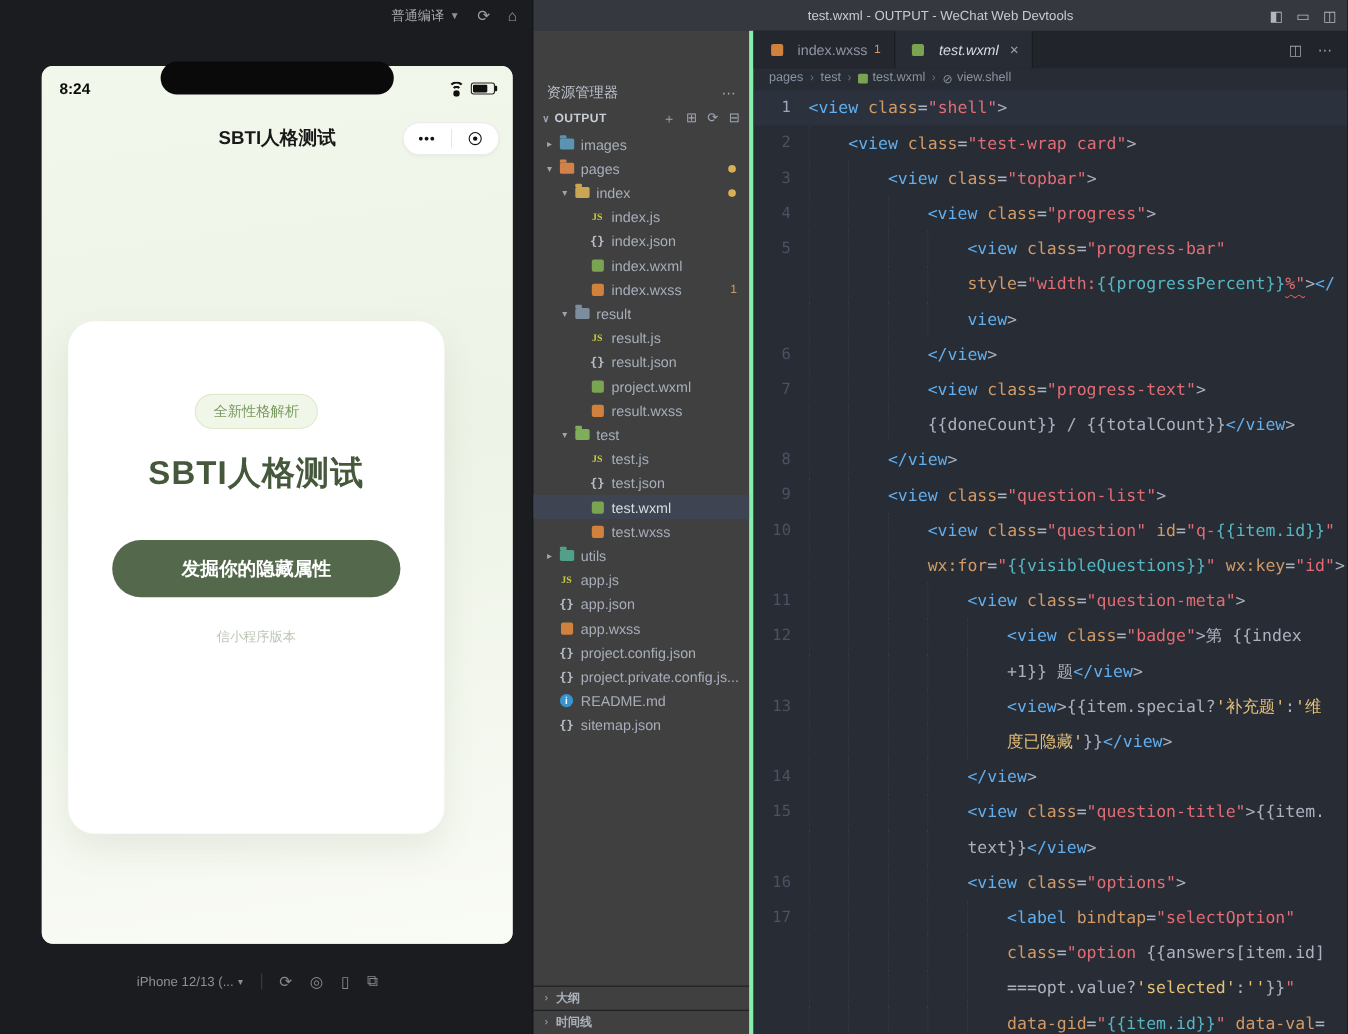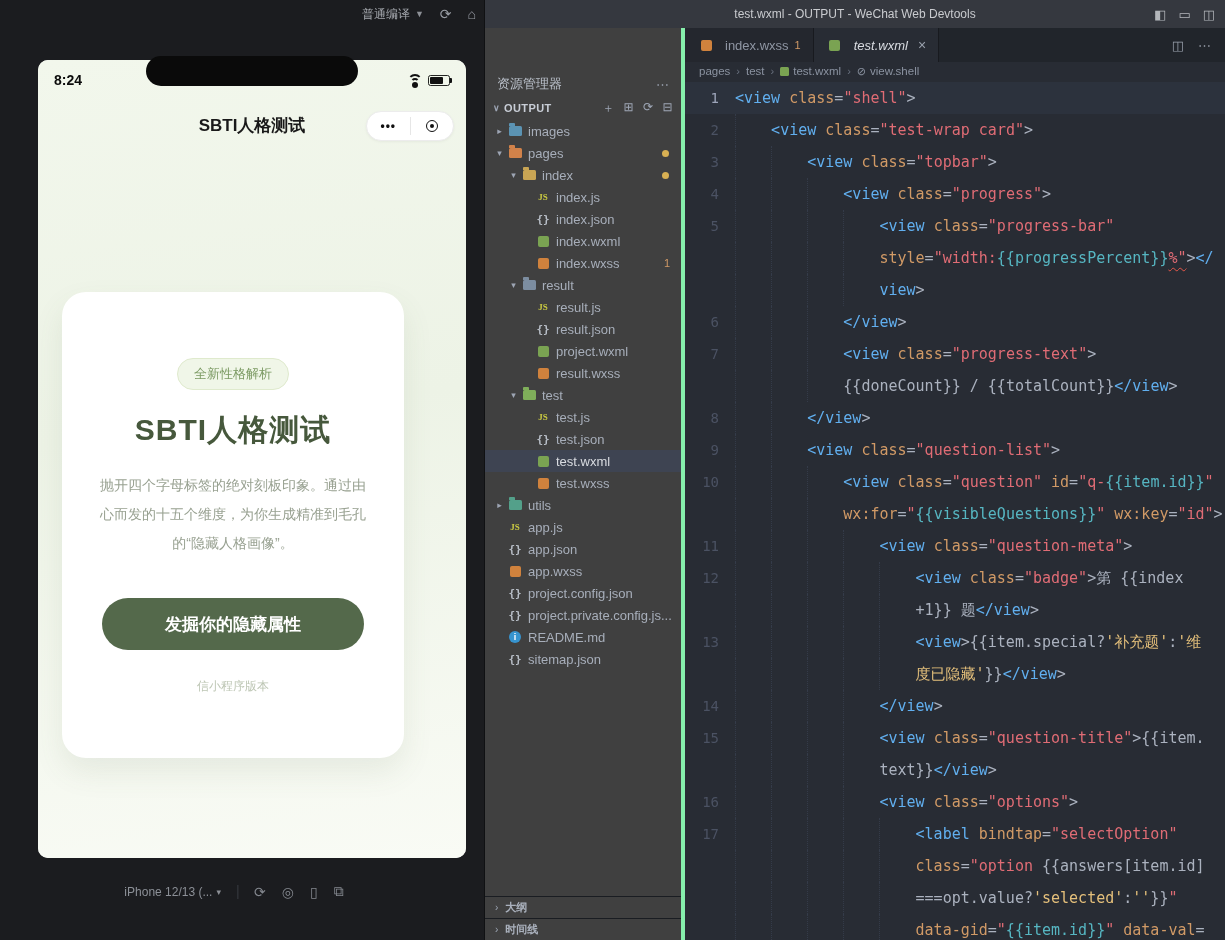--- a/index.html
+++ b/index.html
@@ -1,21 +1,21 @@
 <!DOCTYPE html>
 <html style="--tag: #61afef; --attr: #d19a66; --string: #e06c75; --stringAlt: #e5c07b; --plain: #abb2bf; --interp: #56b6c2; --errorRed: #e45649; --accentGreen: #54694b; --badgeGreenText: #7b9a63; --heroGreen: #46583c; --dotYellow: #d8b053; --problemOrange: #d19a66; --jsYellow: #cbcb41; --jsonGray: #b9bfc8; --wxmlGreen: #7aa352; --wxssOrange: #d0823d; --infoBlue: #3794cf; --folderOrange: #d1824a; --folderBlue: #5b93b3; --folderGold: #c9a554; --folderSlate: #7c8da0; --folderGreen: #7fae5a; --folderTeal: #53a08a;"><head>
 <meta charset="utf-8">
 <style>
   *{box-sizing:border-box;margin:0;padding:0}
   html,body{background:#111;font-family:"Liberation Sans",sans-serif}
   .app{position:relative;width:1225px;height:940px;background:#282c34;overflow:hidden}
 
   
   .sim{position:absolute;left:0;top:0;width:485px;height:940px;background:#1b1c1f;border-right:1px solid #101113}
-  .sim-toolbar{position:absolute;top:0;left:0;right:0;height:28px;display:flex;align-items:center;justify-content:flex-end;gap:16px;padding-right:8px;color:#a6a9af;font-size:12px}
+  .sim-toolbar{position:absolute;top:0;left:0;right:0;height:28px;display:flex;align-items:center;justify-content:flex-end;gap:16px;padding-right:14px;color:#a6a9af;font-size:12px}
   .compile{display:flex;align-items:center;gap:5px;cursor:pointer}
   .caret{font-size:9px;color:#8d9096}
   .tbico{font-size:14px;color:#9a9ea6;cursor:pointer}
 
   .phone{position:absolute;left:38px;top:60px;width:428px;height:798px;background:#e5e5e5;border-radius:10px}
   .notch{position:absolute;left:50%;transform:translateX(-50%);top:-4px;width:212px;height:30px;background:#0a0a0a;border-radius:16px;z-index:3}
   .statusbar{position:absolute;top:10px;left:0;right:0;height:20px;display:flex;align-items:center;justify-content:space-between;padding:0 16px;z-index:2}
   .time{font-weight:bold;font-size:14px;color:#0b0b0b}
   .sticons{display:flex;align-items:center;gap:6px}
   .wifi{position:relative;width:15px;height:12px}
@@ -147,25 +147,20 @@
           </span>
         <span class="cap-div"></span>
         <span class="cap-half">
             <span class="ring"></span>
           </span>
       </div>
       <div class="page">
         <div class="card">
           <div class="pill">全新性格解析</div>
           <h1 class="hero">SBTI人格测试</h1>
-          <p class="desc">
-            <span>抛开四个字母标签的绝对刻板印象。通过由</span><br>
-            <span>心而发的十五个维度，为你生成精准到毛孔</span><br>
-            <span>的“隐藏人格画像”。</span>
-          </p>
           <button class="cta">发掘你的隐藏属性</button>
           <div class="mini-foot">信小程序版本</div>
         </div>
       </div>
     </div>
 
     <div class="devicebar">
       <span class="devlabel">
         <span>iPhone 12/13 (...</span>
         <span class="caret">▾</span>

